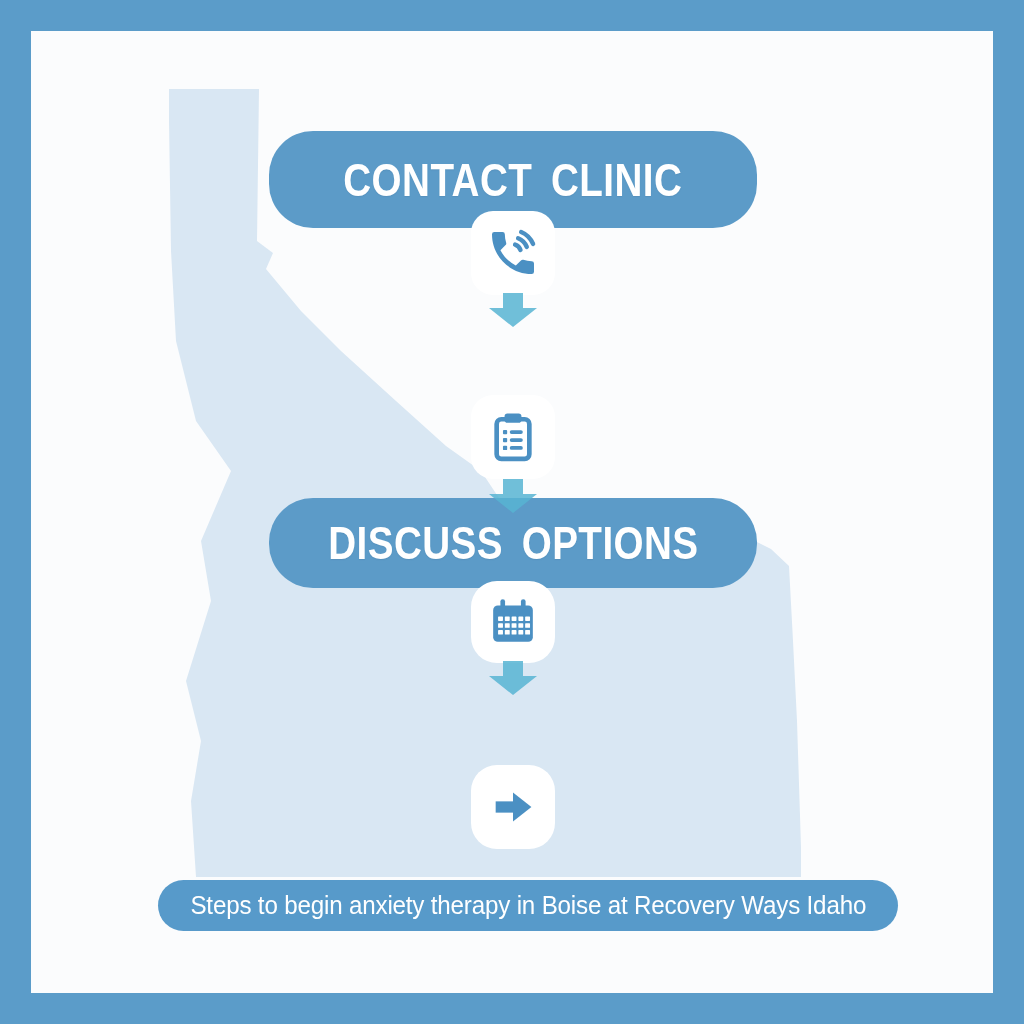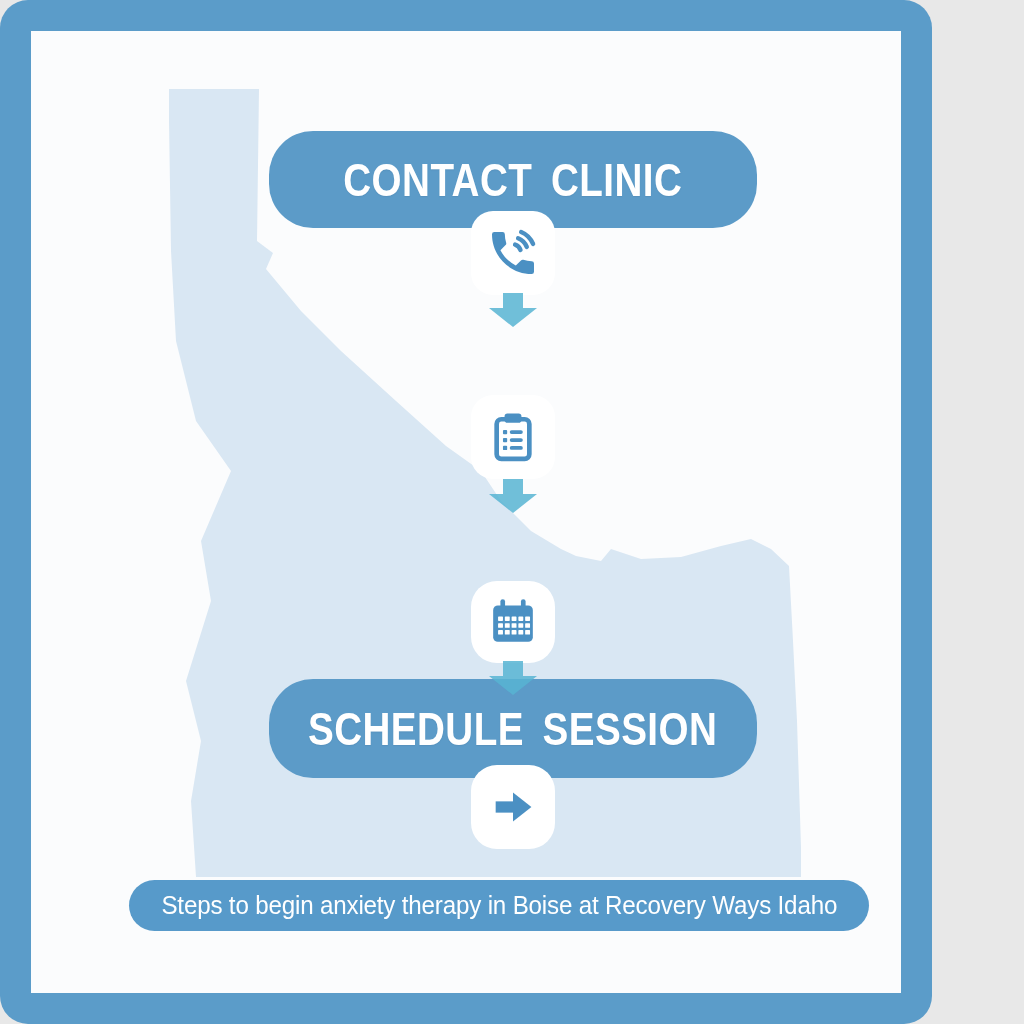--- a/index.html
+++ b/index.html
@@ -1,22 +1,21 @@
 <!DOCTYPE html>
 <html style="--frame: #5b9cc9; --bg: #fbfcfd; --map: #d9e7f3; --pill: #5c9bc8; --caption: #579aca; --icon: #4b90c3; --teal: #57b4d2;"><head>
 <meta charset="utf-8">
 <style>
   html,body{margin:0;padding:0;background:#e8e8e8;}
   .canvas{
     position:relative;
-    width:932px;height:1024px;
+    width:1024px;height:1024px;
     background:var(--frame,#5b9cc9);
     font-family:"Liberation Sans","DejaVu Sans",sans-serif;
     overflow:hidden;
-    border-radius:28px;
   }
   .inner{
     position:absolute;inset:31px;
     background:var(--bg,#fbfcfd);
     overflow:hidden;
   }
   .map-svg{position:absolute;left:0;top:0;z-index:0;}
   .pill{
     position:absolute;left:238px;width:488px;
     background:var(--pill,#5c9bc8);
@@ -36,21 +35,21 @@
     text-shadow:0 1px 1px rgba(70,120,160,.25);
   }
   .badge{
     position:absolute;left:440px;width:84px;height:84px;
     background:#ffffff;border-radius:24px;
     display:flex;align-items:center;justify-content:center;
     z-index:3;
   }
   .down-arrow{position:absolute;left:458px;z-index:4;}
   .caption{
-    position:absolute;left:98px;top:849px;width:740px;height:51px;
+    position:absolute;left:127px;top:849px;width:740px;height:51px;
     background:var(--caption,#579aca);
     border-radius:26px;
     display:flex;align-items:center;justify-content:center;
     z-index:5;
   }
   .caption-label{
     color:#ffffff;font-size:26px;letter-spacing:-.2px;white-space:nowrap;
     transform:scaleX(.93);display:inline-block;
   }
   .icon-blue{fill:var(--icon,#4b90c3);}
@@ -99,20 +98,23 @@
           <rect x="10.6" y="12.5" width="5.6" height="1.6" rx="0.8"></rect>
           <rect x="7.7" y="15.8" width="1.8" height="1.8" rx="0.4"></rect>
           <rect x="10.6" y="15.9" width="5.6" height="1.6" rx="0.8"></rect>
         </g>
       </svg>
     </div>
     <svg class="down-arrow" style="top:448px" width="48" height="34" viewBox="0 0 48 34" aria-hidden="true">
       <polygon points="14,0 34,0 34,15 48,15 24,34 0,15 14,15" fill="#57b4d2" opacity="0.85"></polygon>
     </svg>
 
+    <div class="pill" style="top:467px;height:90px">
+      <span class="pill-label">DISCUSS OPTIONS</span>
+    </div>
     <div class="badge" style="top:550px;height:82px;border-radius:26px">
       <svg width="56" height="56" viewBox="0 0 24 24" aria-hidden="true">
         <rect class="icon-blue" x="6.6" y="2.2" width="2" height="4.6" rx="1"></rect>
         <rect class="icon-blue" x="15.4" y="2.2" width="2" height="4.6" rx="1"></rect>
         <rect class="icon-blue" x="3.5" y="4.9" width="17" height="15.6" rx="2"></rect>
         <g fill="#ffffff">
           <rect x="5.6" y="9.6" width="2.1" height="2" rx="0.3"></rect>
           <rect x="8.5" y="9.6" width="2.1" height="2" rx="0.3"></rect>
           <rect x="11.4" y="9.6" width="2.1" height="2" rx="0.3"></rect>
           <rect x="14.3" y="9.6" width="2.1" height="2" rx="0.3"></rect>
@@ -127,23 +129,20 @@
           <rect x="11.4" y="15.4" width="2.1" height="2" rx="0.3"></rect>
           <rect x="14.3" y="15.4" width="2.1" height="2" rx="0.3"></rect>
           <rect x="17.2" y="15.4" width="2.1" height="2" rx="0.3"></rect>
         </g>
       </svg>
     </div>
     <svg class="down-arrow" style="top:630px" width="48" height="34" viewBox="0 0 48 34" aria-hidden="true">
       <polygon points="14,0 34,0 34,15 48,15 24,34 0,15 14,15" fill="#57b4d2" opacity="0.85"></polygon>
     </svg>
 
-    <div class="pill" style="top:648px;height:99px">
-      <span class="pill-label">SCHEDULE SESSION</span>
-    </div>
     <div class="badge" style="top:734px;border-radius:26px">
       <svg width="52" height="52" viewBox="0 0 24 24" aria-hidden="true">
         <g class="icon-blue">
           <rect x="4" y="9.4" width="9" height="5.2"></rect>
           <polygon points="12,5.3 20.5,12 12,18.7"></polygon>
         </g>
       </svg>
     </div>
 
     <div class="caption">

